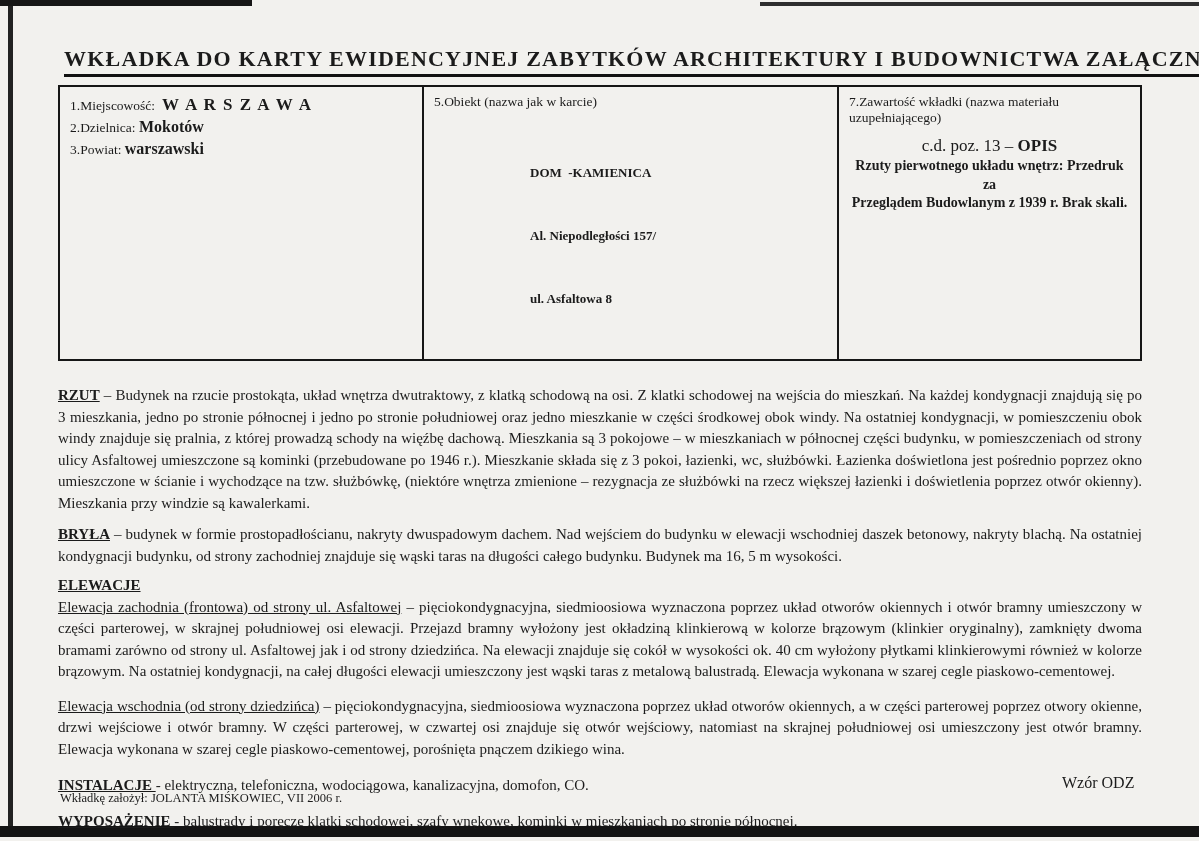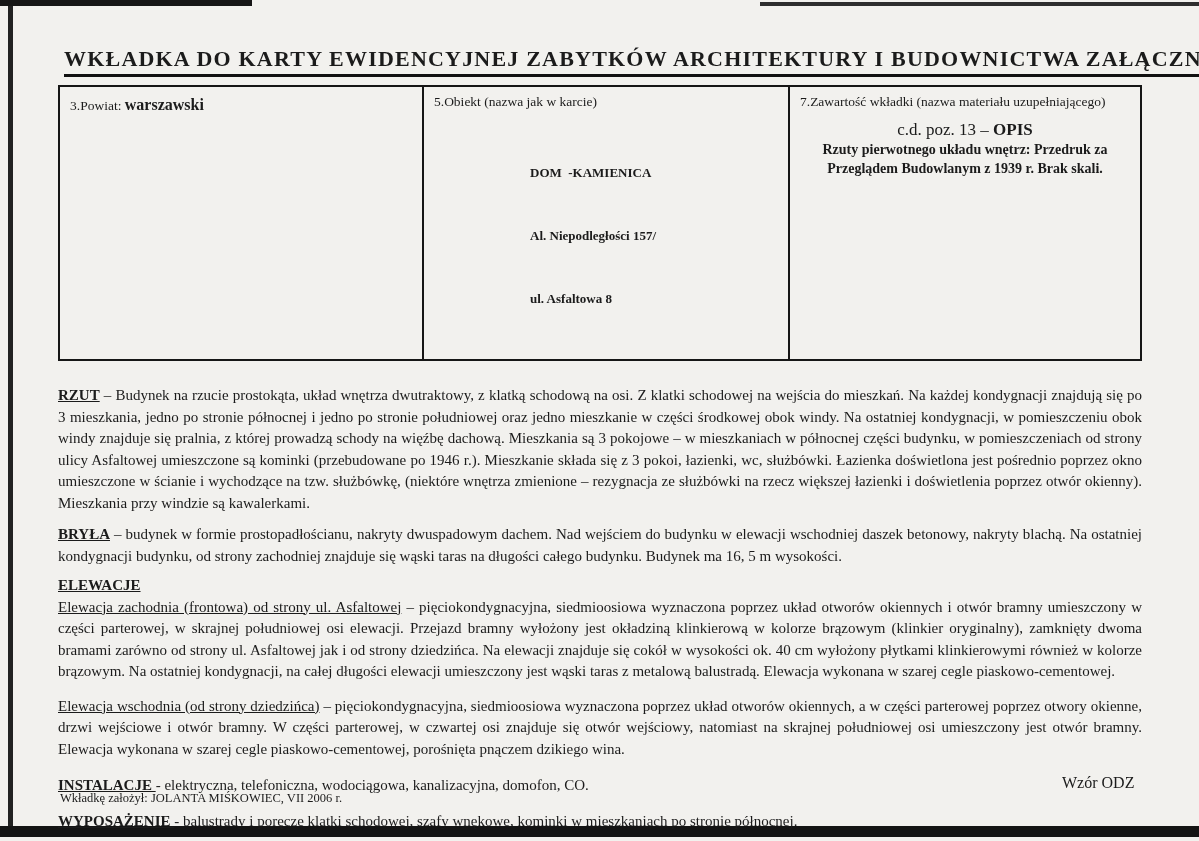--- a/index.html
+++ b/index.html
@@ -19,21 +19,21 @@
   .title-wrap { padding-left:6px; }
   .title {
     display:inline-block; border-bottom:3px solid #111; padding-bottom:2px;
     font-weight:bold; font-size:22px; letter-spacing:1.2px; white-space:nowrap;
   }
 
   .htable { display:flex; border:2px solid #161616; margin-top:8px; min-height:104px; box-sizing:border-box; }
   .hcell { padding:7px 10px 8px; box-sizing:border-box; }
   .hcell + .hcell { border-left:2px solid #161616; }
   .c1 { width:362px; }
-  .c2 { width:366px; }
+  .c2 { width:415px; }
   .c3 { flex:1; }
 
   .frow  { font-size:13.5px; line-height:21px; white-space:pre-wrap; }
   .fval  { font-weight:bold; font-size:16px; }
   .fval-city { font-weight:bold; font-size:17px; letter-spacing:1.5px; }
   .flabel { font-size:13.5px; }
 
   .obj-block { margin:10px 0 0 96px; font-weight:bold; font-size:13px; line-height:21px; white-space:pre-wrap; }
 
   .c3-line1 { text-align:center; margin-top:9px; font-size:17px; line-height:22px; }
@@ -67,20 +67,22 @@
 
     <div class="title-wrap">
       <div class="title">
         <span>WKŁADKA DO KARTY EWIDENCYJNEJ ZABYTKÓW ARCHITEKTURY I BUDOWNICTWA ZAŁĄCZNIK</span>
       </div>
     </div>
 
     <div class="htable">
 
       <div class="hcell c1">
+        <div class="frow"><span class="flabel">1.Miejscowość:  </span><span class="fval-city">W A R S Z A W A</span></div>
+        <div class="frow"><span class="flabel">2.Dzielnica: </span><span class="fval">Mokotów</span></div>
         <div class="frow"><span class="flabel">3.Powiat: </span><span class="fval">warszawski</span></div>
       </div>
 
       <div class="hcell c2">
         <div class="flabel">5.Obiekt (nazwa jak w karcie)</div>
         <div class="obj-block">
           <div>DOM  -KAMIENICA</div>
           <div>Al. Niepodległości 157/</div>
           <div>ul. Asfaltowa 8</div>
         </div>

